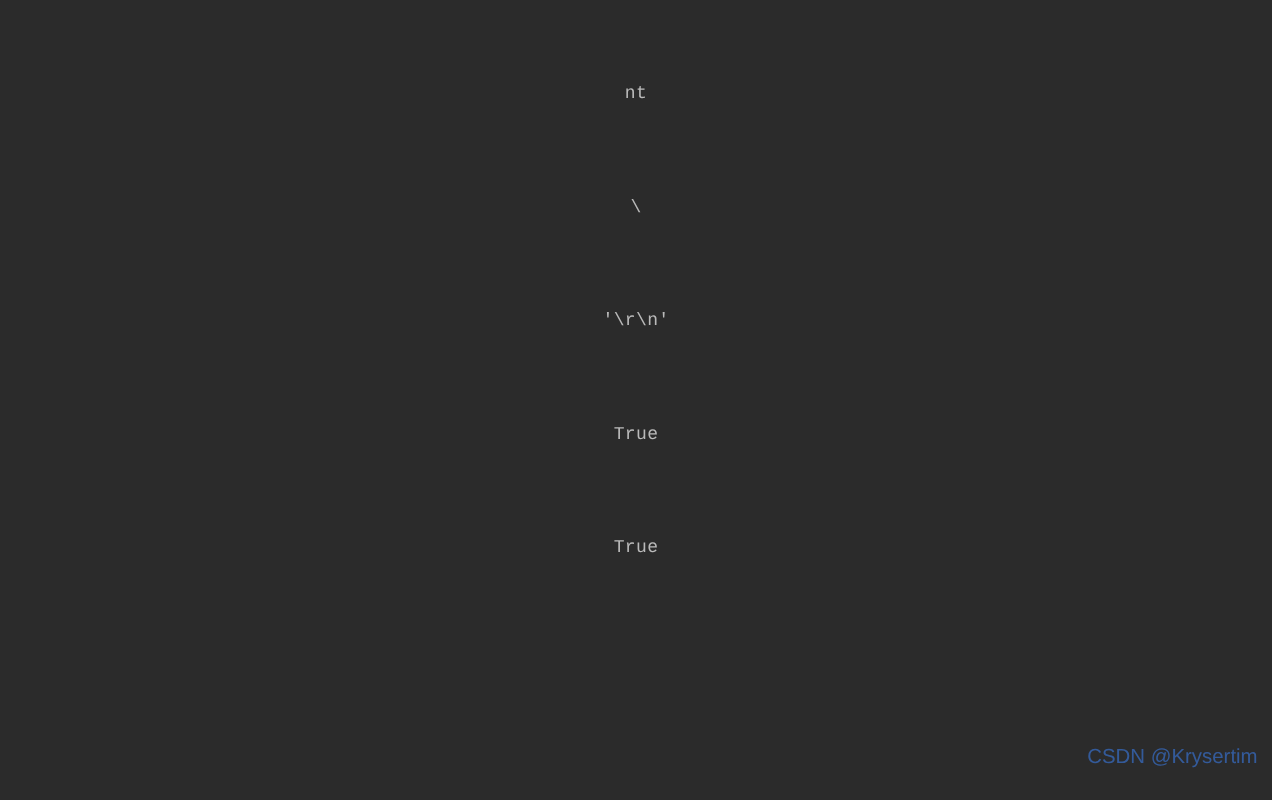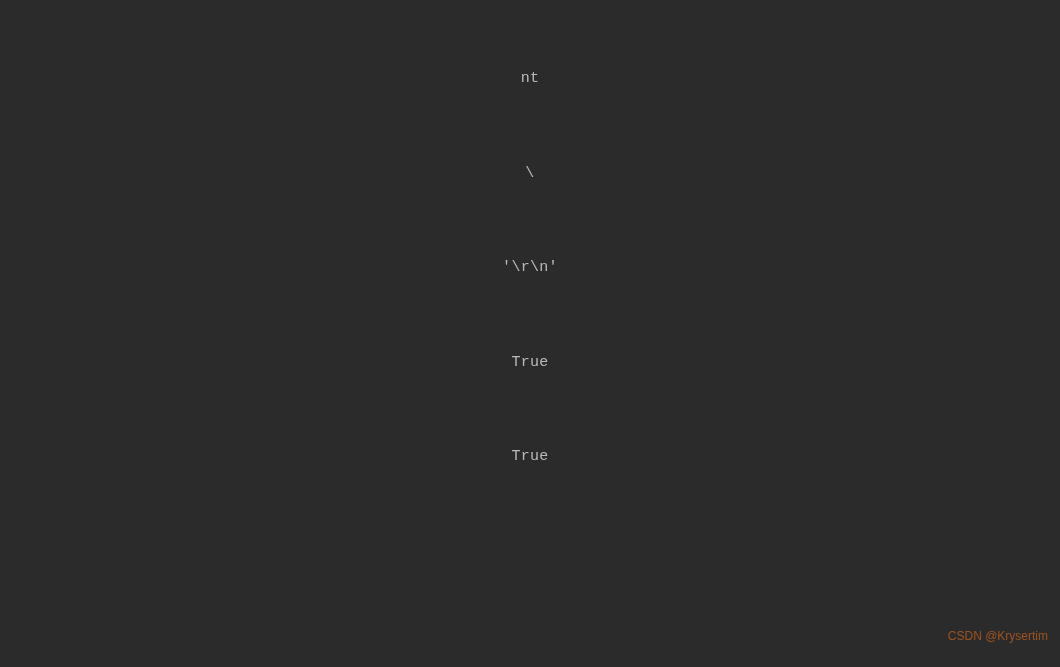--- a/index.html
+++ b/index.html
@@ -26,22 +26,22 @@
     .output-line {
       display: block;
       white-space: pre;
       letter-spacing: 0.3px;
       text-align: center;
     }
     .watermark {
       position: absolute;
       bottom: 18px;
       right: 12px;
-      color: #f97316;
-      font-size: 12px;
+      color: #3b82f6;
+      font-size: 17px;
       opacity: 0.55;
       font-family: Arial, sans-serif;
       margin-left: 20px;
     }
   </style>
 </head>
 <body>
 
 <div class="console-output">
   <span class="output-line">nt</span>

